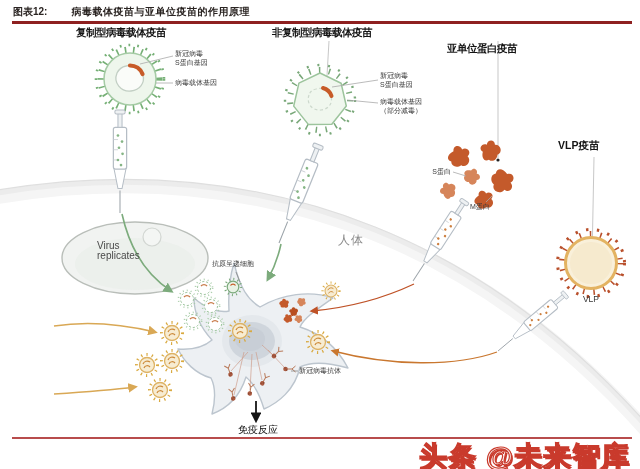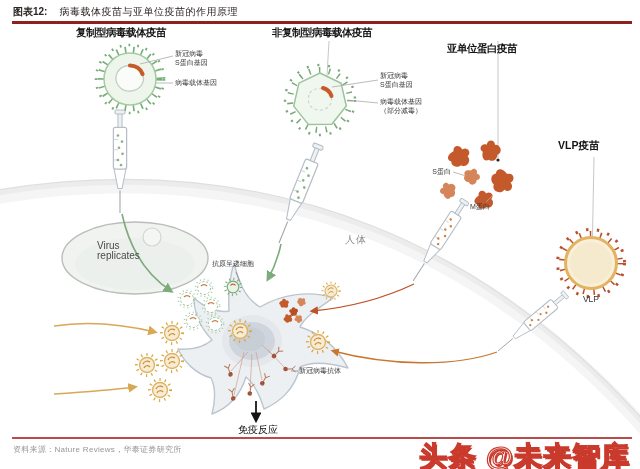--- a/index.html
+++ b/index.html
@@ -1,27 +1,27 @@
 <!DOCTYPE html>
 <html><head>
 <meta charset="utf-8">
 <style>
   html,body{margin:0;padding:0;background:#fff;}
   .stage{position:relative;width:640px;height:469px;background:#ffffff;overflow:hidden;
          font-family:"Liberation Sans","DejaVu Sans",sans-serif;}
   .stage svg{position:absolute;left:0;top:0;z-index:1;}
   .txt{position:absolute;z-index:2;}
-  .figrow{left:13px;top:5px;display:flex;gap:12px;align-items:baseline;}
+  .figrow{left:13px;top:5px;display:flex;gap:24px;align-items:baseline;}
   .figlabel{font-size:10px;font-weight:bold;color:#2a2422;}
-  .figtitle{font-size:10px;font-weight:normal;color:#2a2422;letter-spacing:0.5px;}
+  .figtitle{font-size:10px;font-weight:bold;color:#2a2422;letter-spacing:0.5px;}
   .title-rule{position:absolute;left:12px;top:21px;width:620px;height:2.5px;background:#8e2020;z-index:2;}
   .colhead{position:absolute;z-index:2;font-size:10.5px;font-weight:bold;color:#141414;letter-spacing:-0.5px;white-space:nowrap;}
   .lbl{position:absolute;z-index:2;font-size:7px;line-height:8.5px;color:#3a3a3a;white-space:pre-line;}
   .vrep{font-size:10px;line-height:9.5px;color:#4a4a4a;}
-  .human{font-size:10px;color:#8a8a8a;letter-spacing:1px;margin-left:7px;}
+  .human{font-size:12px;color:#8a8a8a;letter-spacing:1px;}
   .imm{font-size:10px;color:#111;}
   .vlp-head{font-size:10.5px;font-weight:bold;color:#141414;text-align:left;width:76px;}
   .vlp-lbl{font-size:8.5px;color:#333;text-align:center;width:36px;}
   .bot-rule{position:absolute;left:12px;top:437px;width:620px;height:2px;background:#b84c4c;z-index:2;}
   .source{position:absolute;left:13px;top:444px;font-size:8px;color:#969696;z-index:2;letter-spacing:0.3px;}
   .wm{position:absolute;right:10px;top:438px;font-size:28px;font-weight:bold;color:#fdf6f3;
       -webkit-text-stroke:1.2px #c93a2c;text-shadow:1.5px 1.5px 0 #c93a2c;z-index:2;letter-spacing:1px;}
 </style>
 </head>
 <body>
@@ -249,16 +249,15 @@
   <div class="lbl" style="left:470px;top:203px">M蛋白</div>
   <div class="txt vlp-lbl" style="left:573px;top:294px">VLP</div>
   <div class="lbl human" style="left:338px;top:236px">人体</div>
   <div class="lbl vrep" style="left:97px;top:241px">Virus
 replicates</div>
   <div class="lbl" style="left:212px;top:260px">抗原呈递细胞</div>
   <div class="lbl" style="left:299px;top:367px">新冠病毒抗体</div>
   <div class="lbl imm" style="left:238px;top:426px">免疫反应</div>
 
   <div class="bot-rule"></div>
-  <div class="source">资料来源：Nature Reviews，华泰证券研究所</div>
   <div class="wm">头条 @未来智库</div>
 
 </div>
 
 </body></html>

